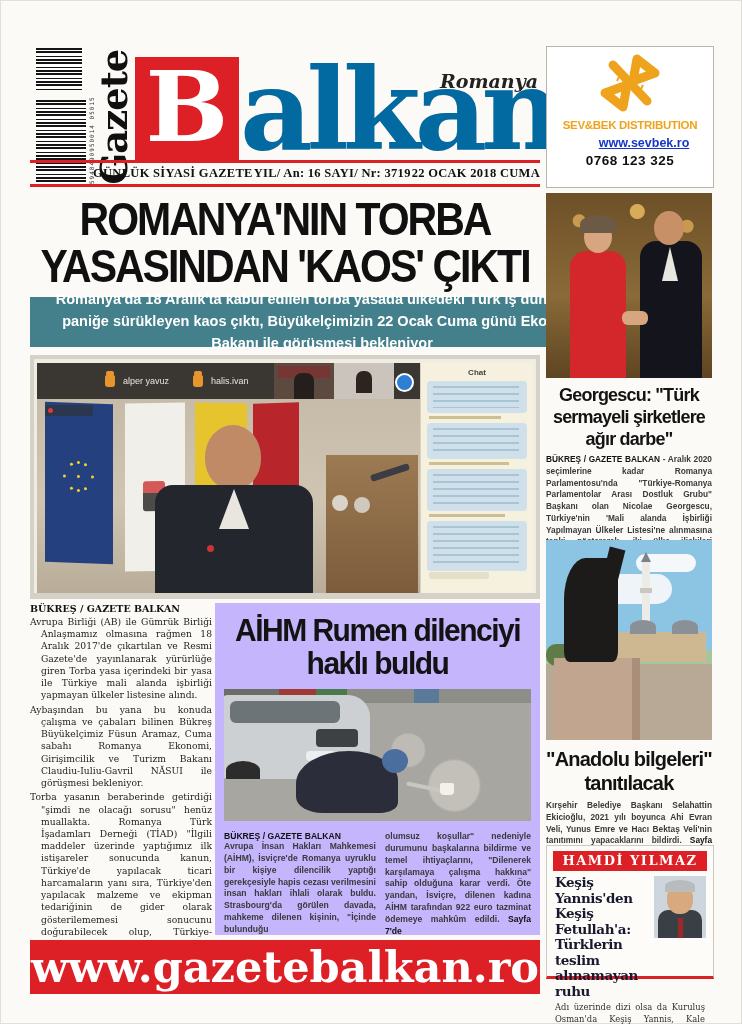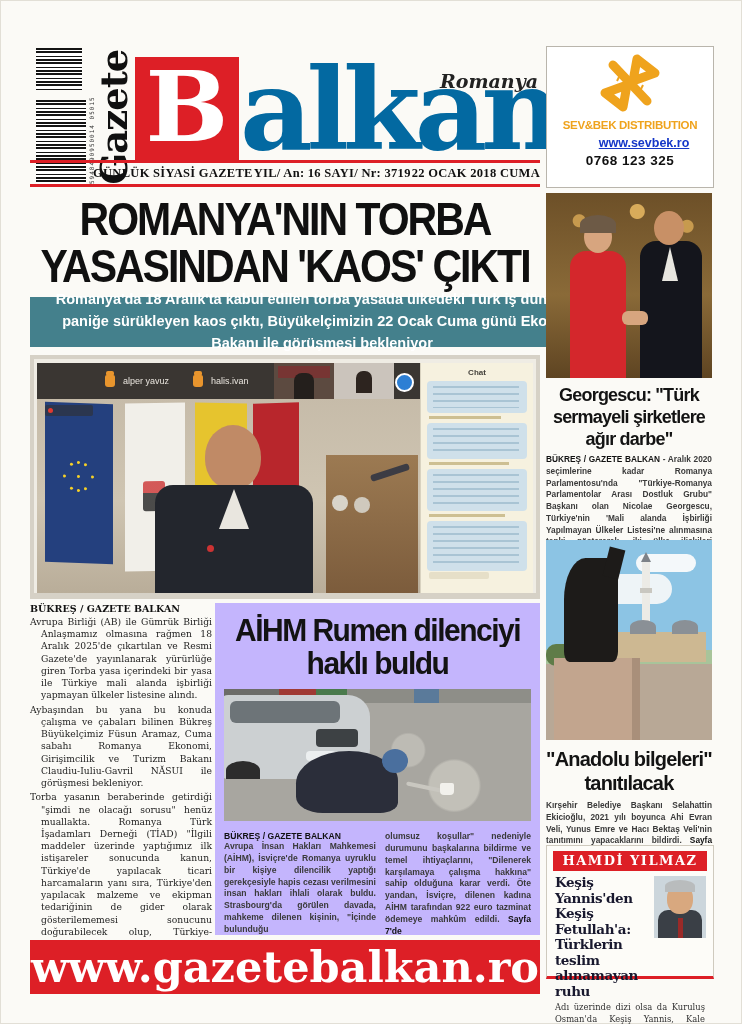--- a/index.html
+++ b/index.html
@@ -158,21 +158,21 @@
           </div>
         <div class="abs" style="left:8px;bottom:14px;width:60px;height:7px;background:#e6dfc8;border-radius:2px;"></div>
         <div class="abs" style="right:10px;bottom:13px;width:9px;height:9px;border:1px solid #a9a львa48;border-color:#aaa;border-radius:2px;"></div>
       </div>
     </div>
   </div>
 
   <div class="abs" style="left:30px;top:603px;width:182px;">
     <div class="dateline">BÜKREŞ / GAZETE BALKAN</div>
     <div class="serif-body" style="margin-top:2px;">
-      <p>Avrupa Birliği (AB) ile Gümrük Birliği Anlaşmamız olmasına rağmen 18 Aralık 2025'de çıkartılan ve Resmi Gazete'de yayınlanarak yürürlüğe giren Torba yasa içerindeki bir yasa ile Türkiye mali alanda işbirliği yapmayan ülkeler listesine alındı.</p>
+      <p>Avrupa Birliği (AB) ile Gümrük Birliği Anlaşmamız olmasına rağmen 18 Aralık 2017'de çıkartılan ve Resmi Gazete'de yayınlanarak yürürlüğe giren Torba yasa içerindeki bir yasa ile Türkiye mali alanda işbirliği yapmayan ülkeler listesine alındı.</p>
       <p>Aybaşından bu yana bu konuda çalışma ve çabaları bilinen Bükreş Büyükelçimiz Füsun Aramaz, Cuma sabahı Romanya Ekonomi, Girişimcilik ve Turizm Bakanı Claudiu-Iuliu-Gavril NĂSUI ile görüşmesi bekleniyor.</p>
       <p><span>Torba yasanın beraberinde getirdiği "şimdi ne olacağı sorusu" henüz muallakta. Romanya Türk İşadamları Derneği (TİAD) "İlgili maddeler üzerinde yaptığımız ilk istişareler sonucunda kanun, Türkiye'de yapılacak ticari harcamaların yanı sıra, Türkiye'den yapılacak malzeme ve ekipman tedariğinin de gider olarak gösterilememesi sonucunu doğurabilecek olup, Türkiye-Romanya arasındaki ikili ticaret için ciddi bir risk oluşturmaktadır." açıklamasını yaptı.</span> </p>
     </div>
   </div>
 
   <div class="abs cream" style="left:215px;top:603px;width:325px;height:332px;">
     <div style="padding-top:9px;">
       <div class="mid-head">AİHM Rumen dilenciyi</div>
       <div class="mid-head">haklı buldu</div>
     </div>

